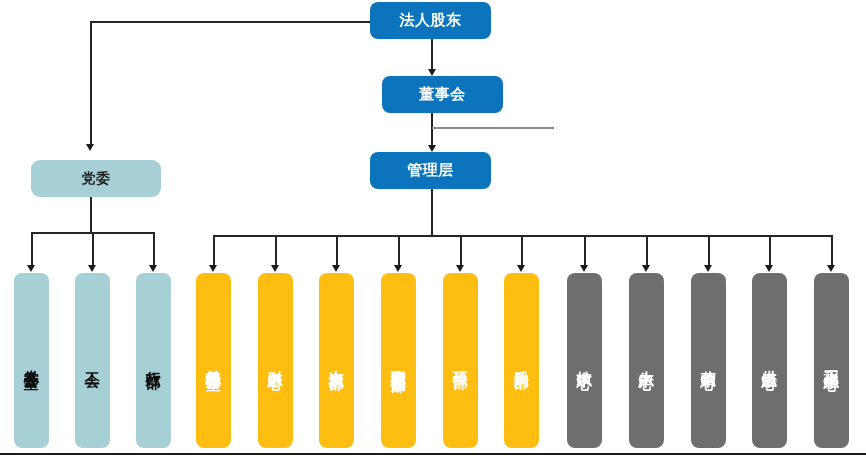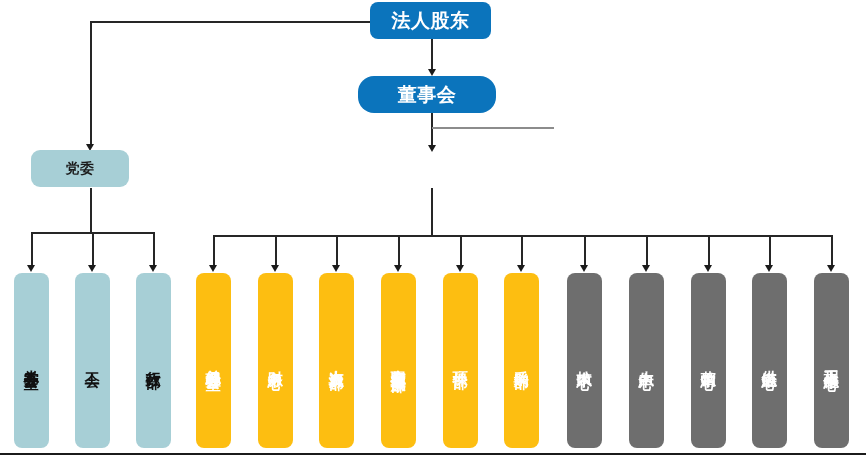--- a/index.html
+++ b/index.html
@@ -24,21 +24,21 @@
     box-sizing: border-box;
     display: flex;
     align-items: center;
     justify-content: center;
     border-radius: 7px;
     font-weight: bold;
     line-height: 1.12;
     text-align: center;
   }
   .node.top {
-    font-size: 19px;
+    font-size: 15px;
     color: #ffffff;
     background: #0B74BC;
     border-radius: 8px;
     letter-spacing: 0.5px;
   }
   .node.party {
     font-size: 14px;
     color: #1a1a1a;
     background: #A7CFD6;
     border-radius: 9px;
@@ -141,25 +141,26 @@
   <div class="arrow" style="left:642px; top:265px;"></div>
   <div class="ln v" style="left:708px; top:235px; height:30px;"></div>
   <div class="arrow" style="left:704px; top:265px;"></div>
   <div class="ln v" style="left:769px; top:235px; height:30px;"></div>
   <div class="arrow" style="left:765px; top:265px;"></div>
   <div class="ln v" style="left:831px; top:235px; height:30px;"></div>
   <div class="arrow" style="left:827px; top:265px;"></div>
 
   <div class="node top" style="left:370px; top:2px; width:121px; height:37px;">法人股东</div>
 
-  <div class="node top" style="left:358px; top:76px; width:138px; height:37px;border-radius:16px;">董事会</div>
-
-
-
-  <div class="node party" style="left:31px; top:150px; width:98px; height:37px;">党委</div>
+  <div class="node top" style="left:382px; top:76px; width:121px; height:37px;">董事会</div>
+
+
+  <div class="node top" style="left:370px; top:152px; width:121px; height:37px;">管理层</div>
+
+  <div class="node party" style="left:31px; top:160px; width:130px; height:37px;">党委</div>
 
   <div class="leaf teal" style="left:14px; top:273px; width:35px; height:175px;">
     <span class="vtext">党委办公室</span>
   </div>
   <div class="leaf teal" style="left:75px; top:273px; width:35px; height:175px;">
     <span class="vtext">工会</span>
   </div>
   <div class="leaf teal" style="left:136px; top:273px; width:35px; height:175px;">
     <span class="vtext">行政部</span>
   </div>

